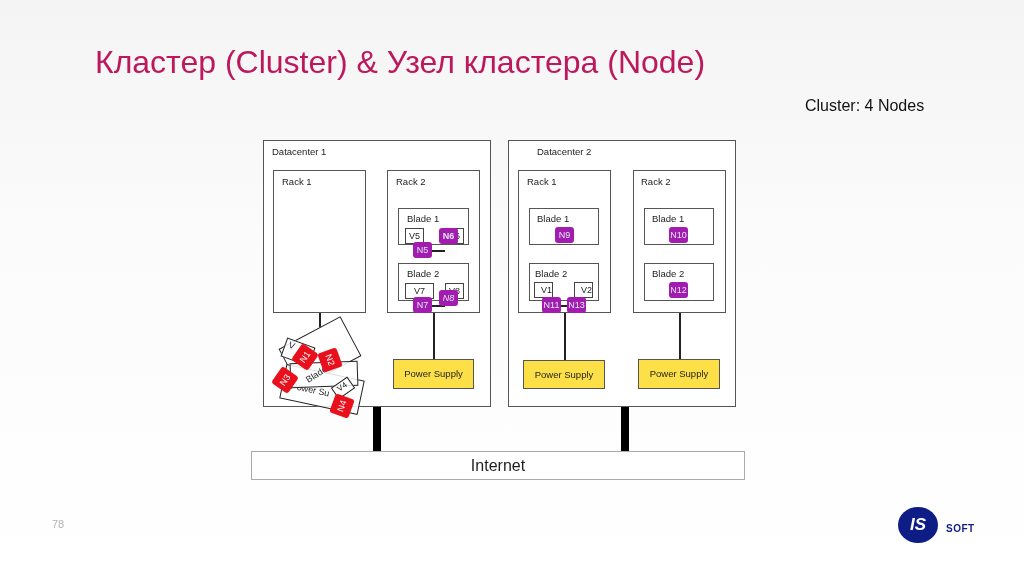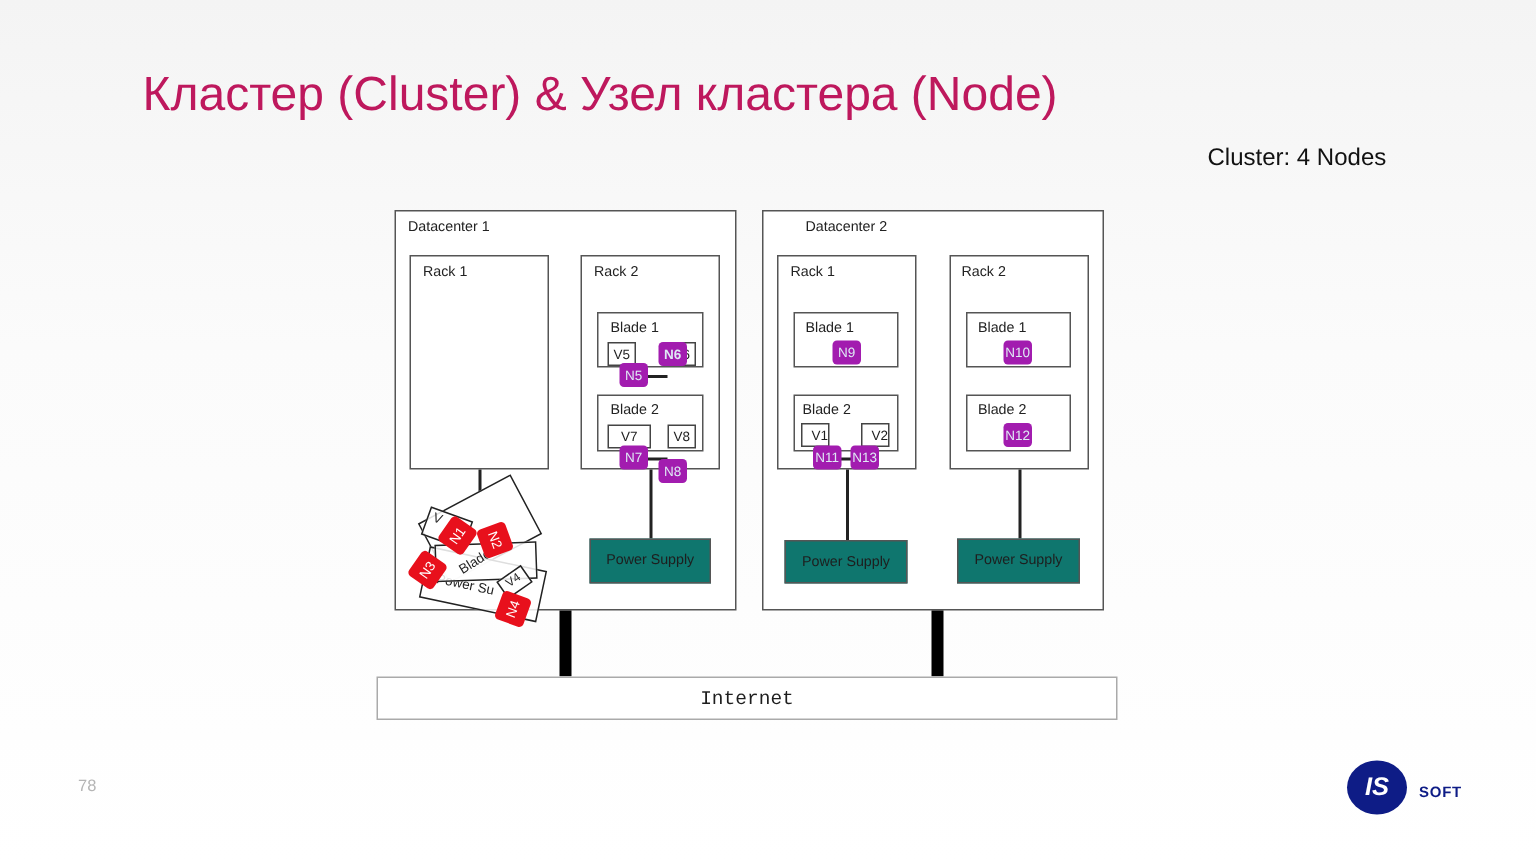--- a/index.html
+++ b/index.html
@@ -12,23 +12,23 @@
   .subtitle { position: absolute; left: 805px; top: 97px; font-size: 16px; color: #111; white-space: nowrap; }
   .page-num { position: absolute; left: 52px; top: 518px; font-size: 11px; color: #b5b5b5; }
   .box { position: absolute; background: #fff; border: 1px solid #555; box-sizing: border-box; }
   .lbl { position: absolute; font-size: 9.5px; color: #222; white-space: nowrap; }
   .vbox { position: absolute; background: #fff; border: 1px solid #444; box-sizing: border-box; font-size: 9px; text-align: center; line-height: 14px; }
   .node { position: absolute; width: 19px; height: 16px; border-radius: 3px; background: #a21caf; color: #dfe9f5;
           font-size: 9px; text-align: center; line-height: 16px; }
   .node.red { background: #e8101c; color: #fff; width: 20px; height: 20px; line-height: 20px; }
   .wire { position: absolute; background: #222; }
   .thick { position: absolute; background: #000; width: 8px; }
-  .ps { position: absolute; background: #0f766e; border: 1px solid #555; box-sizing: border-box; font-size: 9.5px; text-align: center; }
+  .ps { position: absolute; background: #fde047; border: 1px solid #555; box-sizing: border-box; font-size: 9.5px; text-align: center; }
   .internet { position: absolute; left: 251px; top: 451px; width: 494px; height: 29px; background: #fff; border: 1px solid #aaa;
-              box-sizing: border-box; font-size: 13px; text-align: center; line-height: 27px; font-family: Liberation Mono, monospace; }
+              box-sizing: border-box; font-size: 16px; text-align: center; line-height: 27px; }
   .fallen { position: absolute; border: 1px solid #222; background: rgba(255,255,255,0.85); box-sizing: border-box; }
   .logo-circle { position: absolute; left: 898px; top: 507px; width: 40px; height: 36px; border-radius: 50%; background: #0e1c86;
                  color: #fff; font-weight: bold; font-style: italic; font-size: 17px; text-align: center; line-height: 36px; }
   .logo-text { position: absolute; left: 946px; top: 523px; font-size: 10px; font-weight: bold; color: #0e1c86; letter-spacing: 0.5px; text-align: right; }
 </style>
 </head>
 <body>
 
 <div class="title">Кластер (Cluster) &amp; Узел кластера (Node)</div>
 <div class="subtitle">Cluster: 4 Nodes</div>
@@ -68,21 +68,21 @@
 <div class="wire" style="left:425px;top:250px;width:20px;height:1.5px;"></div>
 <div class="node" style="left:413px;top:242px;">N5</div>
 <div class="node" style="left:439px;top:228px;font-weight:bold;">N6</div>
 
 <div class="box" style="left:398px;top:263px;width:71px;height:38px;"></div>
 <div class="lbl" style="left:407px;top:268px;">Blade 2</div>
 <div class="vbox" style="left:405px;top:283px;width:29px;height:16px;">V7</div>
 <div class="vbox" style="left:445px;top:283px;width:19px;height:16px;">V8</div>
 <div class="wire" style="left:425px;top:305px;width:20px;height:1.5px;"></div>
 <div class="node" style="left:413px;top:297px;">N7</div>
-<div class="node" style="left:439px;top:306px;">N8</div>
+<div class="node" style="left:439px;top:290px;font-style:italic;">N8</div>
 
 <div class="wire" style="left:433px;top:313px;width:1.5px;height:46px;"></div>
 <div class="ps" style="left:393px;top:359px;width:81px;height:30px;line-height:28px;">
   <span>Power Supply</span>
 </div>
 
 <div class="box" style="left:508px;top:140px;width:228px;height:267px;"></div>
 <div class="lbl" style="left:517px;top:146px;margin-left:20px;">Datacenter 2</div>
 
 <div class="box" style="left:518px;top:170px;width:93px;height:143px;"></div>

